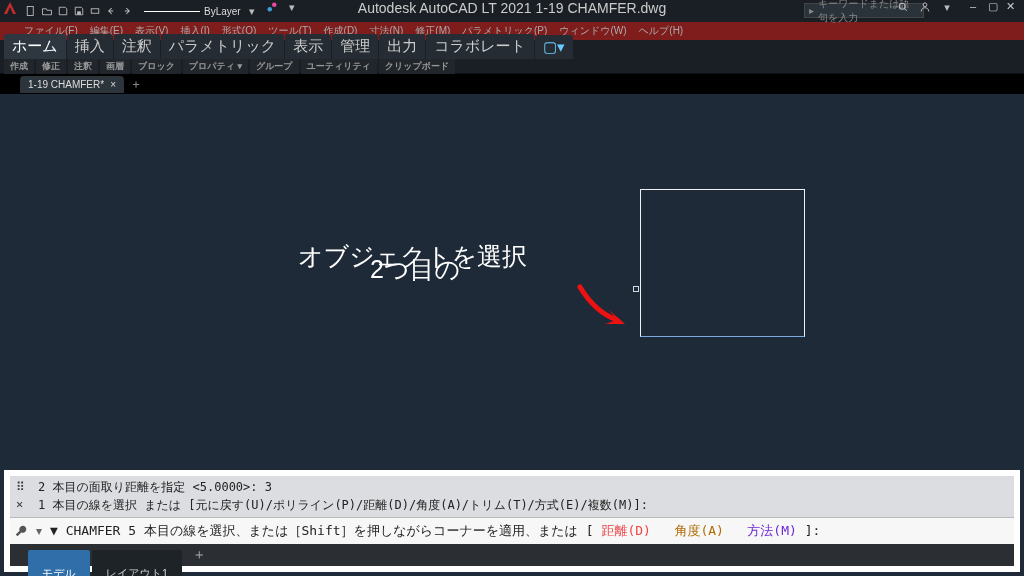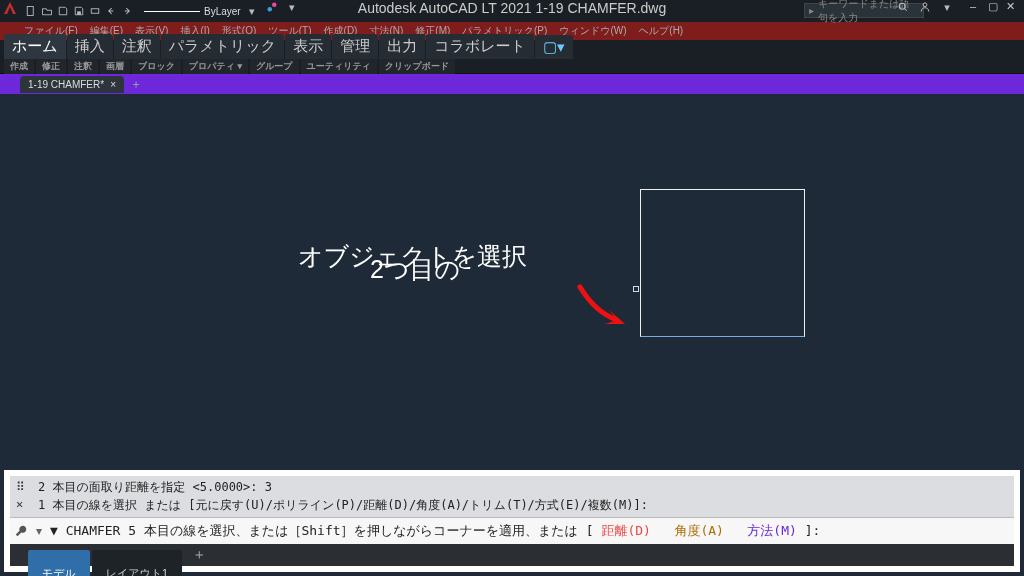--- a/index.html
+++ b/index.html
@@ -67,21 +67,21 @@
       height: 15px; background: #1a1f25;
       display:flex; align-items:center; gap: 2px;
       padding-left: 4px;
       font-size: 9px; color: #999;
       border-bottom: 1px solid #0d1014;
     }
     .rpanel { padding: 1px 6px; background:#20262c;font-weight:bold; }
     
     .filetab-bar {
       height: 20px;
-      background: #6d28d9;
+      background: #000000;
       display:flex; align-items:center;
       padding-left: 20px;
     }
     .filetab {
       background:#2c343c; color:#ddd; font-size:10px;
       padding: 3px 8px; border-radius: 4px 4px 0 0;
       display:flex; align-items:center; gap:6px;
     }
     .file-plus { margin-left:6px; color:#aaa; font-size:12px; }
     

